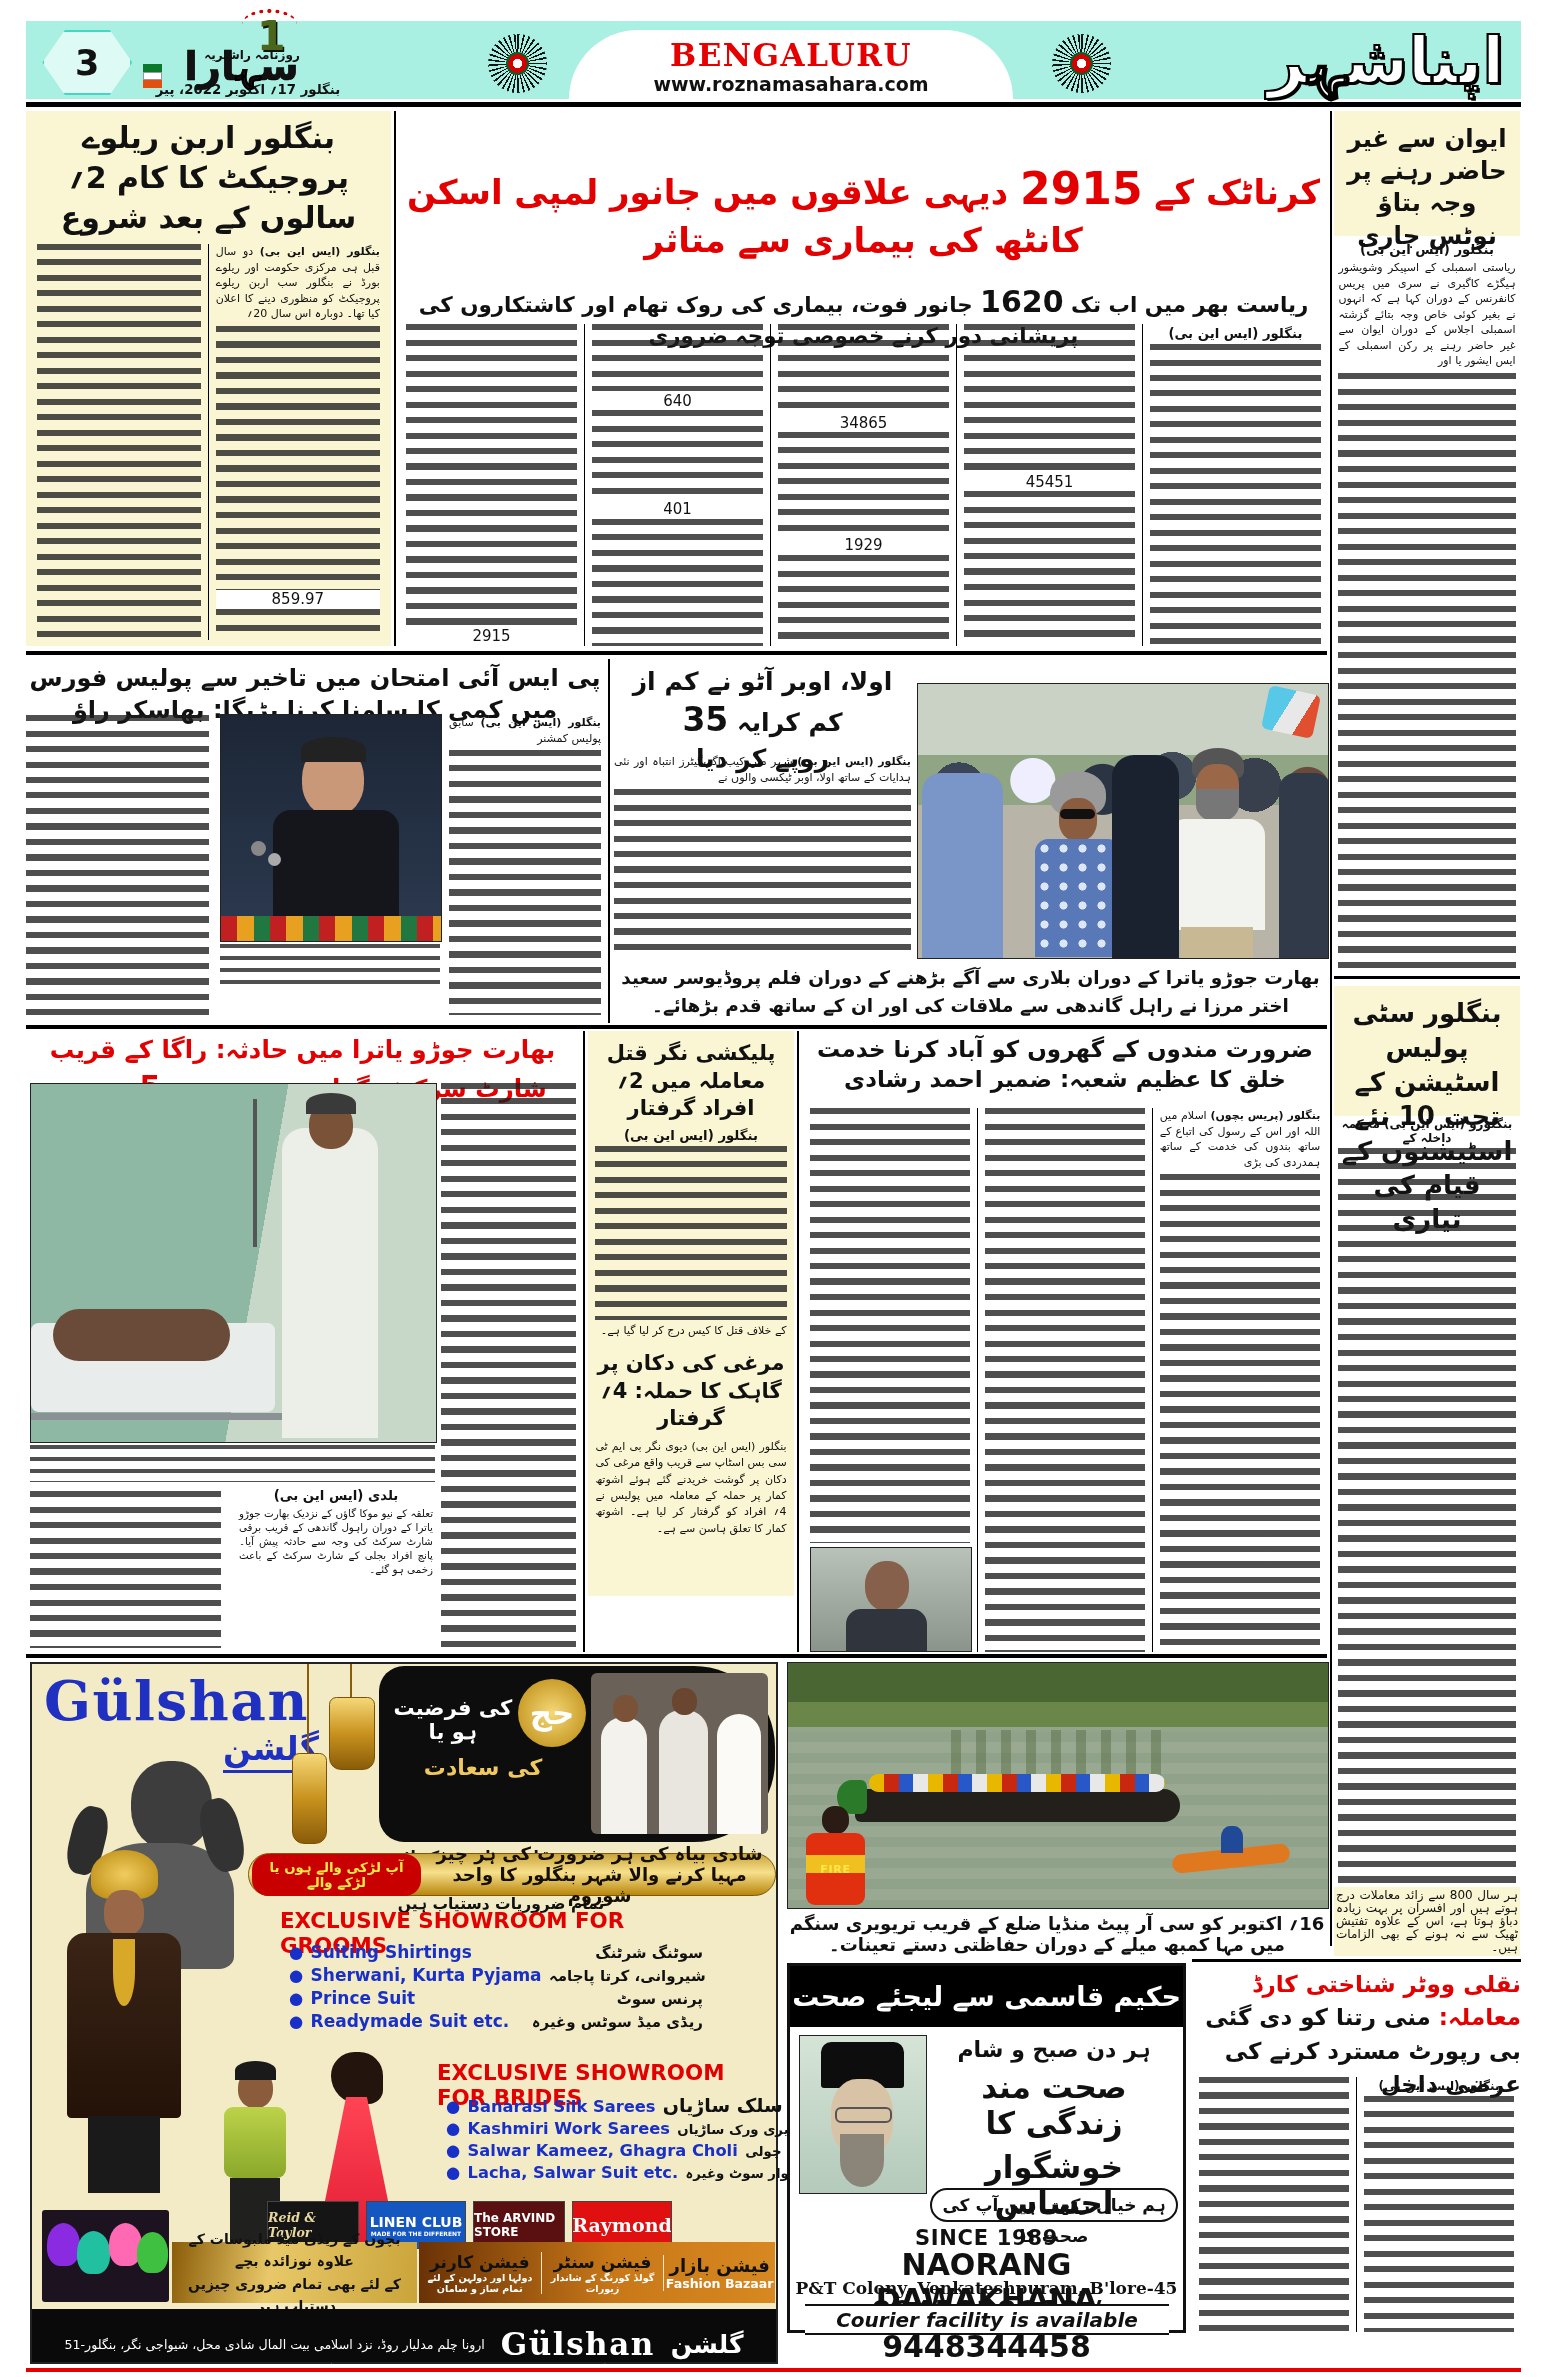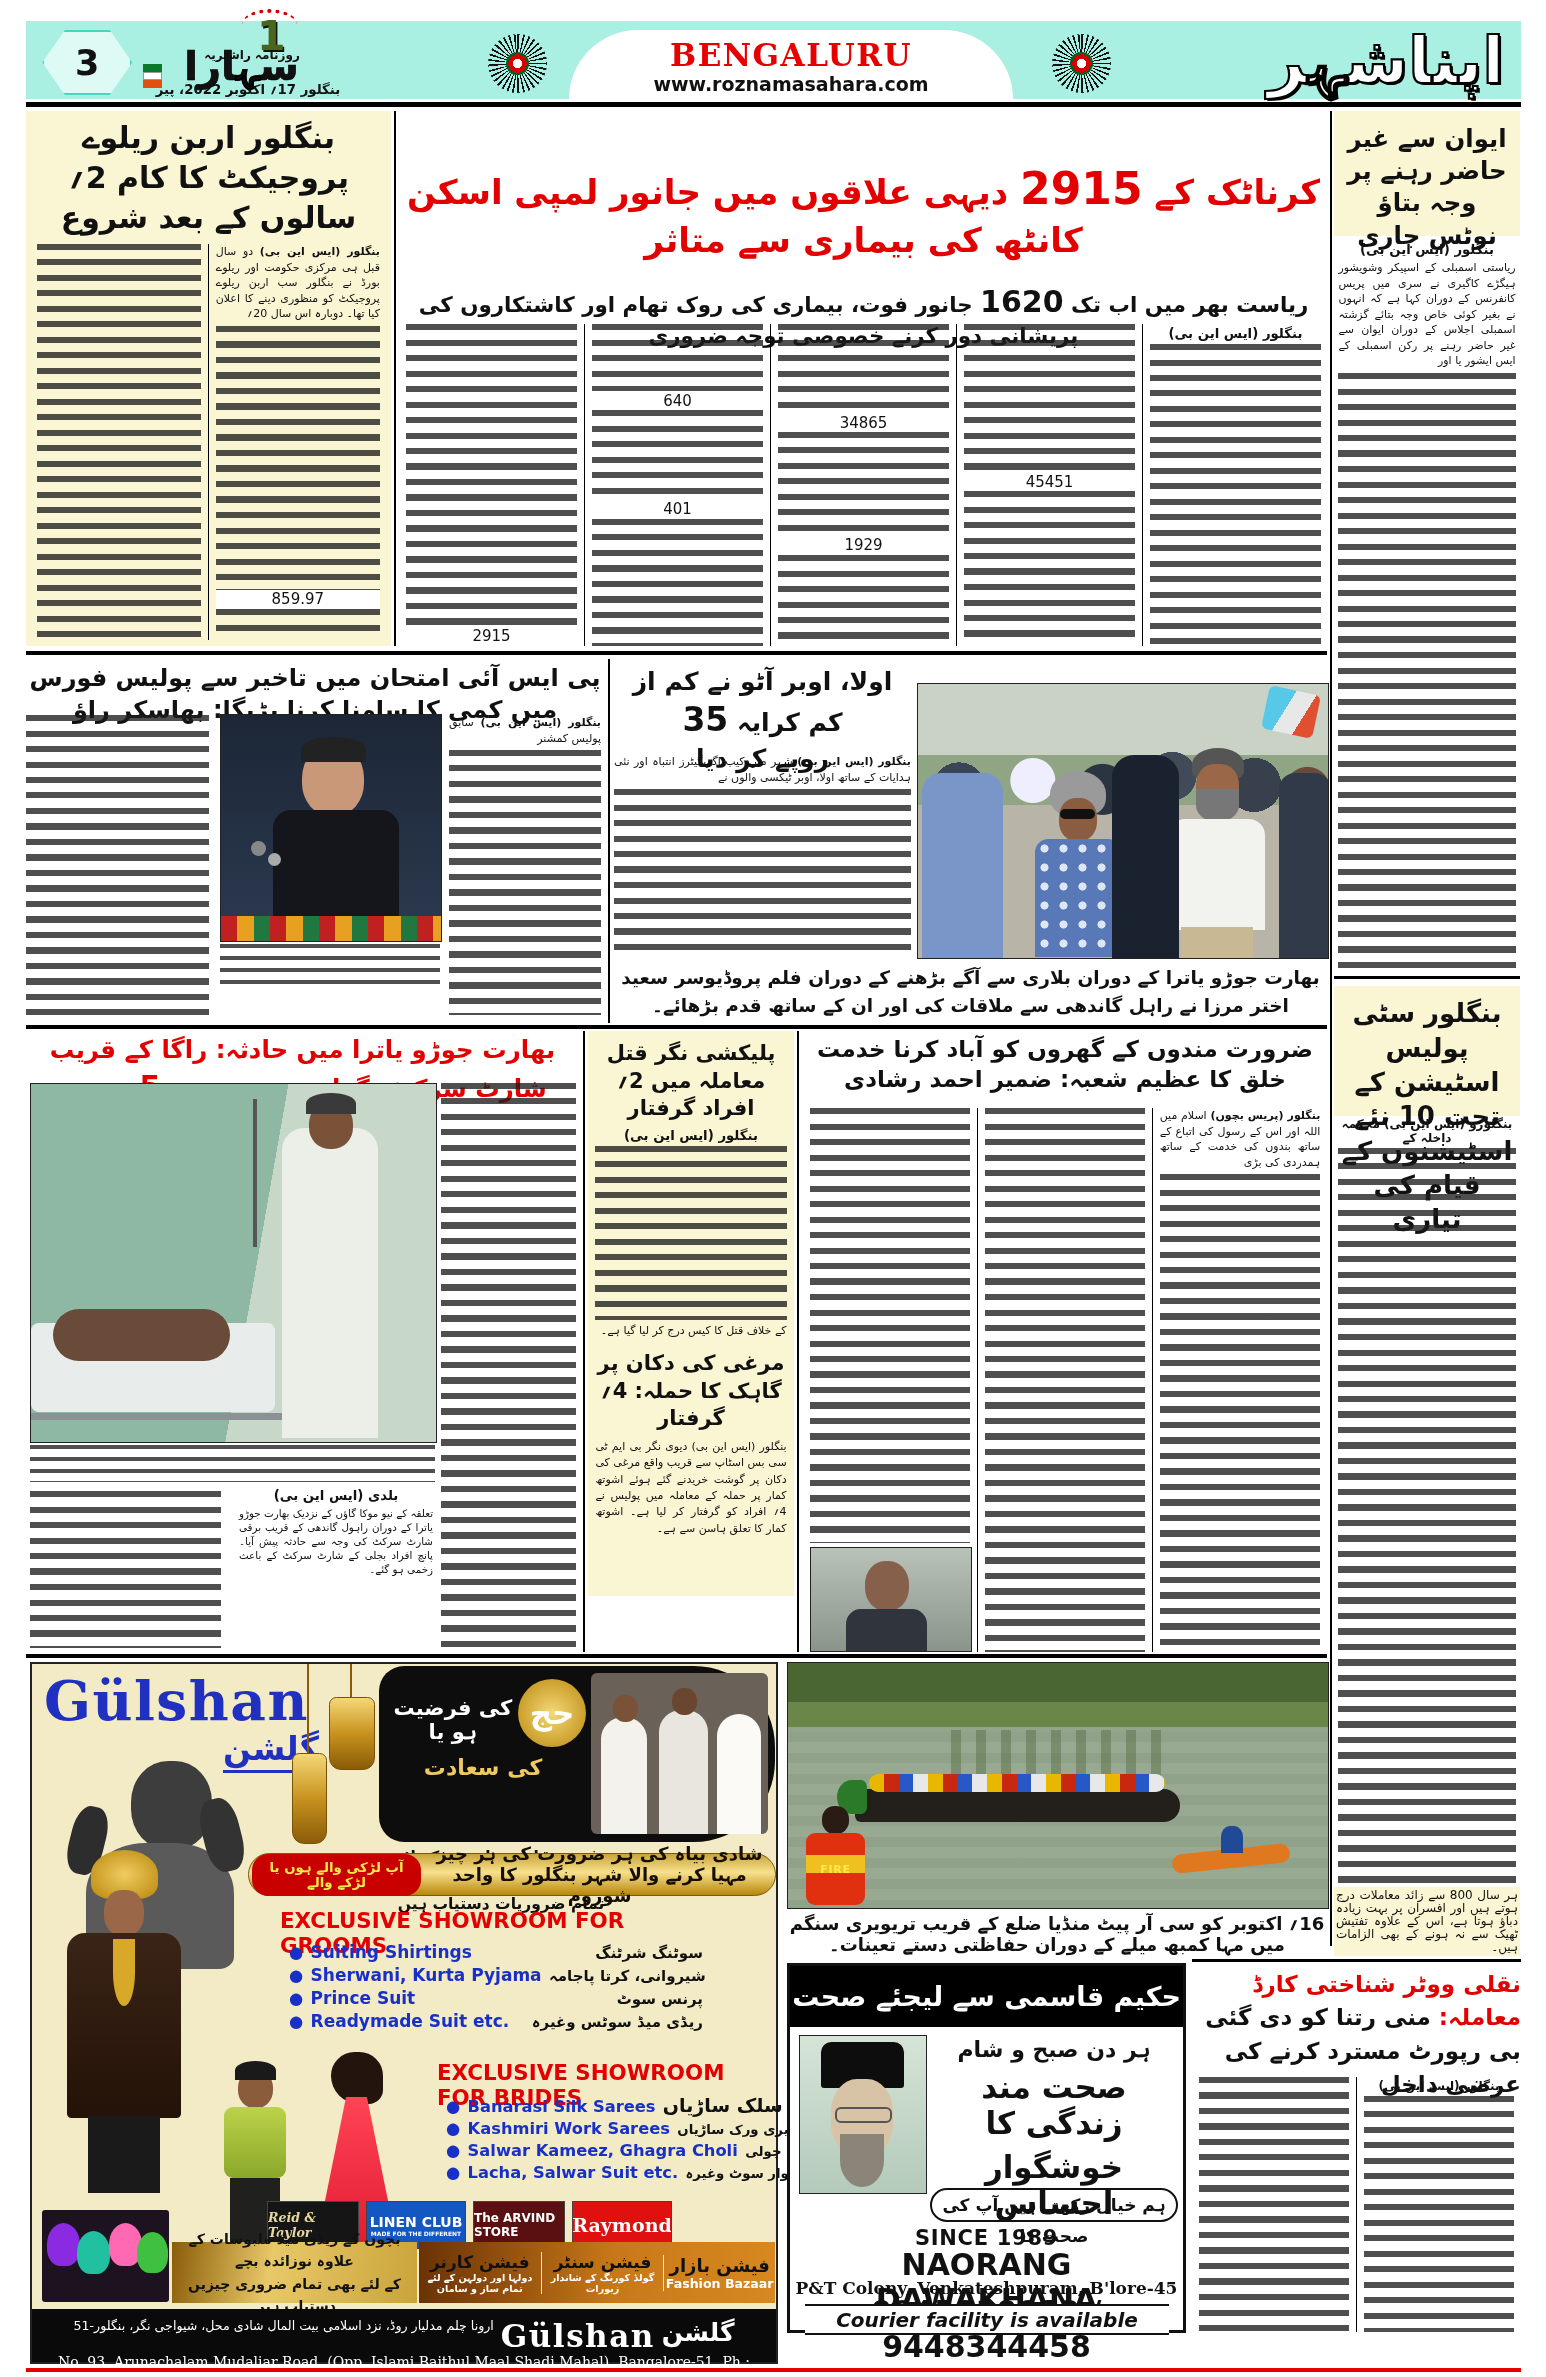--- a/index.html
+++ b/index.html
@@ -428,21 +428,21 @@
         <div class="b" style="font-size:17px">فیشن سنٹر</div>
         <div class="b" style="font-size:9.6px;color:#fff">گولڈ کورنگ کے شاندار زیورات</div>
       </div>
       <div class="rtl c" style="flex:1.1">
         <div class="b" style="font-size:17px">فیشن کارنر</div>
         <div class="b" style="font-size:9.6px;color:#fff">دولہا اور دولہن کے لئے تمام ساز و سامان</div>
       </div>
     </div>
 
     <div class="abs" style="left:0;top:645px;width:744px;height:53px;background:#0a0a0a;color:#fff">
-      <div style="display:flex;align-items:flex-start;justify-content:center;gap:7px;margin-top:9px">
+      <div style="display:flex;align-items:center;justify-content:center;gap:16px;margin-top:17px">
         <span class="rtl" style="font-size:12.6px">ارونا چلم مدلیار روڈ، نزد اسلامی بیت المال شادی محل، شیواجی نگر، بنگلور-51</span>
         <span class="b" style="font-size:31px;font-family:'DejaVu Serif',serif;letter-spacing:1.5px">Gülshan</span>
         <span class="rtl b" style="font-size:25px">گلشن</span>
       </div>
       <div class="c" style="font-size:14px;font-family:'DejaVu Serif',serif;margin-top:0px">No. 93, Arunachalam Mudaliar Road, (Opp. Islami Baithul Maal Shadi Mahal), Bangalore-51. Ph : 25554631</div>
     </div>
   </div>
 
   <div class="photo" style="left:787px;top:1662px;width:540px;height:245px;background:linear-gradient(#4a6632 0 16%,#6a8648 16% 26%,#93a68c 26% 100%)">
     <div class="abs" style="left:0;top:28%;width:540px;height:72%;background:repeating-linear-gradient(#8fa088 0 10.3px,#9cab94 10.3px 21px);opacity:.7"></div>

